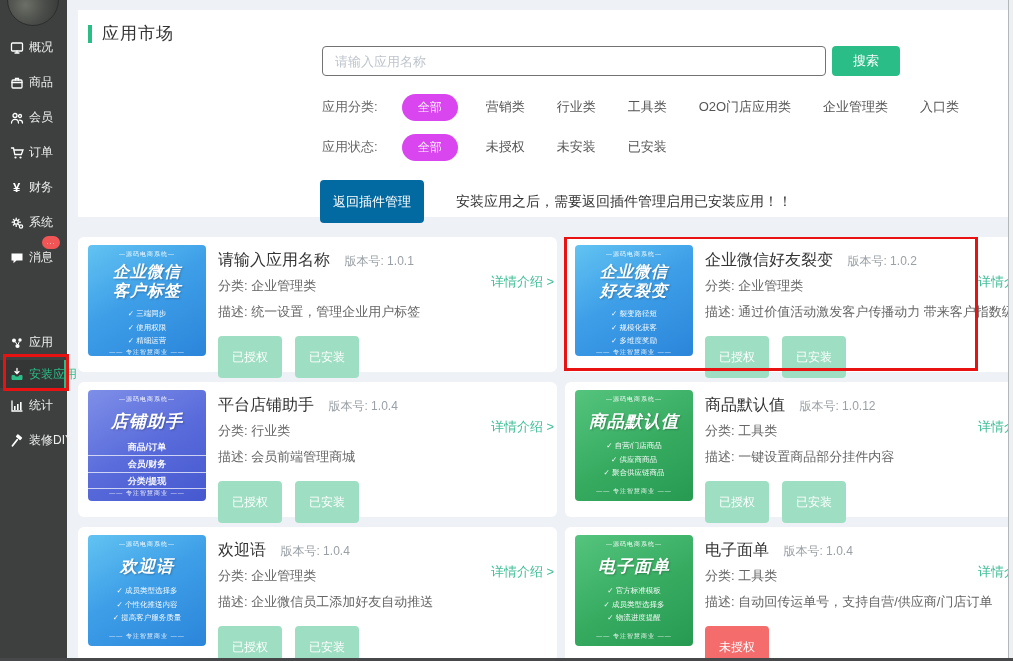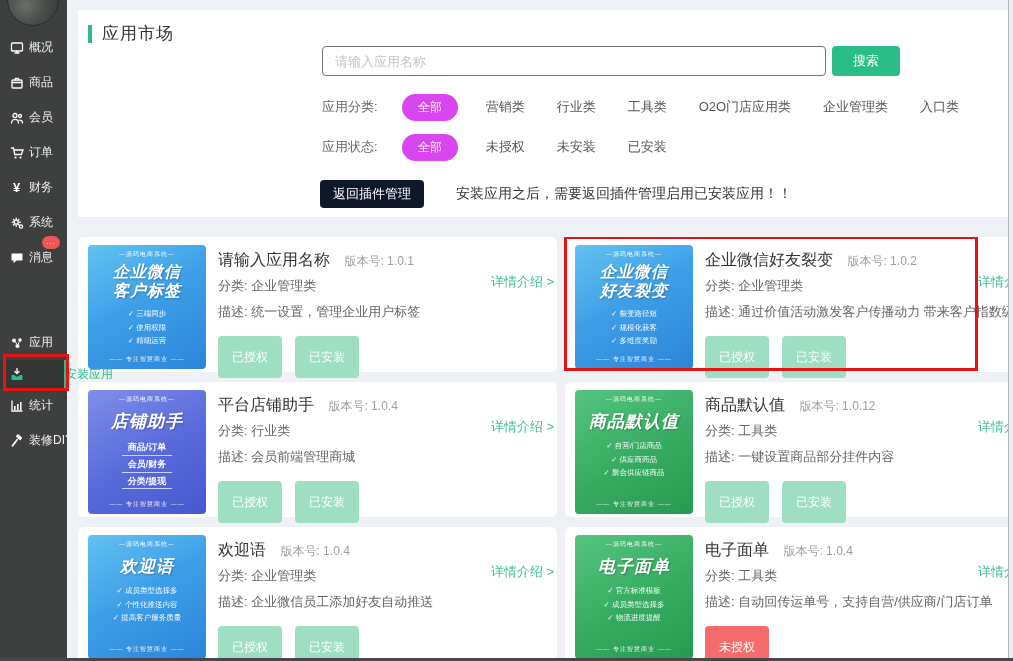--- a/index.html
+++ b/index.html
@@ -15,21 +15,21 @@
   .sidebar { position:absolute; left:0; top:0; width:67px; height:658px; background:#3e4040; z-index:5; }
   .avatar { position:absolute; left:7px; top:-26px; width:52px; height:52px; border-radius:50%;
     background:radial-gradient(circle at 35% 60%, #6b6f66 0%, #494c48 45%, #2e3030 100%);
     border:1px solid #2c2d2d; }
   .nav { position:absolute; left:0; top:30px; width:100%; }
   .nav-item { position:relative; height:35px; display:flex; align-items:center; padding-left:9px;
     color:#efefef; font-size:12px; cursor:pointer; white-space:nowrap; }
   .nav-item .nav-icon { width:15px; height:15px; margin-right:5px; display:inline-flex; align-items:center; justify-content:center; flex:0 0 15px; }
   .nav-item .nav-icon svg { width:14px; height:14px; }
   .nav-gap { height:50px; }
-  .nav-item.active { background:#343636; color:#2abd87; height:28px;gap:36px; }
+  .nav-item.active { background:#343636; color:#2abd87; height:28px; }
   .nav-item.active .green-bar { position:absolute; right:0; top:0; bottom:0; width:3px; background:#2abd87; }
   .badge { position:absolute; left:42px; top:-4px; min-width:18px; height:13px; background:#f25555;
     border-radius:8px; color:#fff; font-size:7px; line-height:11px; text-align:center; letter-spacing:1px; padding:0 3px; }
   .yen-glyph { font-size:13px; font-weight:bold; color:#fff; line-height:1; }
 
   
   .annotation-box { position:absolute; border:3px solid #e81212; pointer-events:none; z-index:20; }
   .sidebar-annotation { left:3px; top:-6px; width:66px; height:37px; }
   .card-annotation { left:-1px; top:-1px; width:414px; height:135px; }
 
@@ -48,31 +48,31 @@
 
   .filter-row { position:absolute; left:244px; display:flex; align-items:center; height:26px; }
   .filter-row.cats { top:84px; }
   .filter-row.stats { top:124px; }
   .filter-label { font-size:13px; color:#666; margin-right:24px; }
   .filter-items { display:flex; align-items:center; }
   .filter-item { font-size:13px; color:#555; margin-right:32px; cursor:pointer; white-space:nowrap; }
   .filter-item.selected { background:#d946ef; color:#fff; border-radius:14px; padding:5px 16px; font-size:12px; margin-right:28px; }
 
   .notice-row { position:absolute; left:242px; top:170px; display:flex; align-items:center; }
-  .back-btn { height:28px; padding:0 13px; background:#0f172a; border:none; border-radius:4px;
+  .back-btn { height:43px; padding:0 13px; background:#0369a1; border:none; border-radius:4px;
     color:#fff; font-size:13px; cursor:pointer; font-family:inherit; }
   .notice-text { margin-left:32px; font-size:14px; color:#333; }
 
   
   .cards { position:absolute; left:78px; top:237px; width:930px; height:424px; overflow:hidden;
     display:grid; grid-template-columns:479px 479px; column-gap:8px; row-gap:10px; grid-auto-rows:135px; }
   .card { position:relative; background:#fff; border-radius:6px; width:479px; height:135px; }
 
-  .app-tile { position:absolute; left:10px; top:8px; width:118px; height:124px; border-radius:4px;
-    color:#fff; display:flex; flex-direction:column; align-items:center; text-align:center; overflow:hidden; }
+  .app-tile { position:absolute; left:10px; top:8px; width:118px; height:111px; border-radius:4px;
+    color:#fff; display:flex; flex-direction:column; text-align:center; overflow:hidden; }
   .theme-blue   { background:linear-gradient(150deg,#62c3f2 0%,#3e9fe8 45%,#2b85da 100%); }
   .theme-indigo { background:linear-gradient(150deg,#7e8fe8 0%,#5a6cdb 50%,#4558cf 100%); }
   .theme-green  { background:linear-gradient(150deg,#55c47e 0%,#36ab60 55%,#279a52 100%); }
   .tile-banner { margin-top:6px; font-size:6px; line-height:1; opacity:.95; letter-spacing:1px; }
   .tile-title { margin-top:5px; font-size:16px; font-weight:bold; font-style:italic; line-height:1.2;
     text-shadow:1px 1px 2px rgba(0,0,0,.25); letter-spacing:1px; }
   .tile-title.single { font-size:17px; margin-top:10px; }
   .tile-bullets { margin-top:7px; font-size:7.5px; line-height:1.8; opacity:.95; }
   .tile-bullets.rows .bullet { font-size:9px; font-weight:bold; border-bottom:1px solid rgba(255,255,255,.75);
     padding:0 6px 1px; margin-top:3px; line-height:1.3; }

